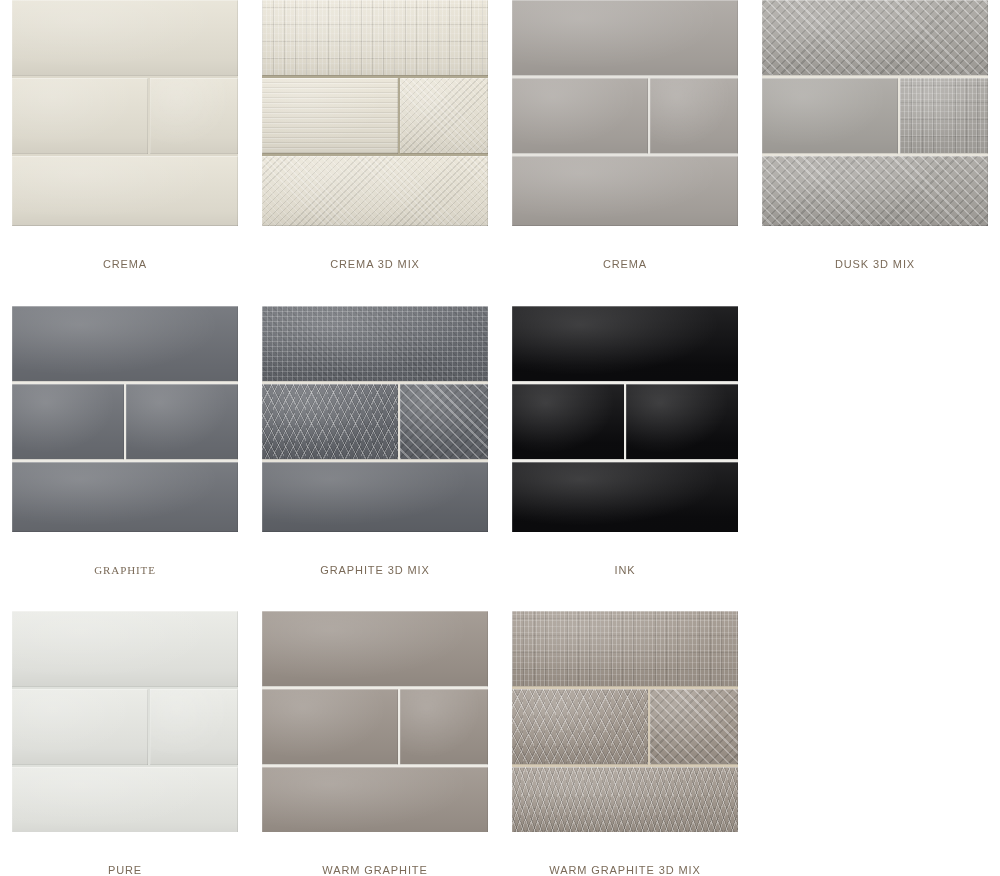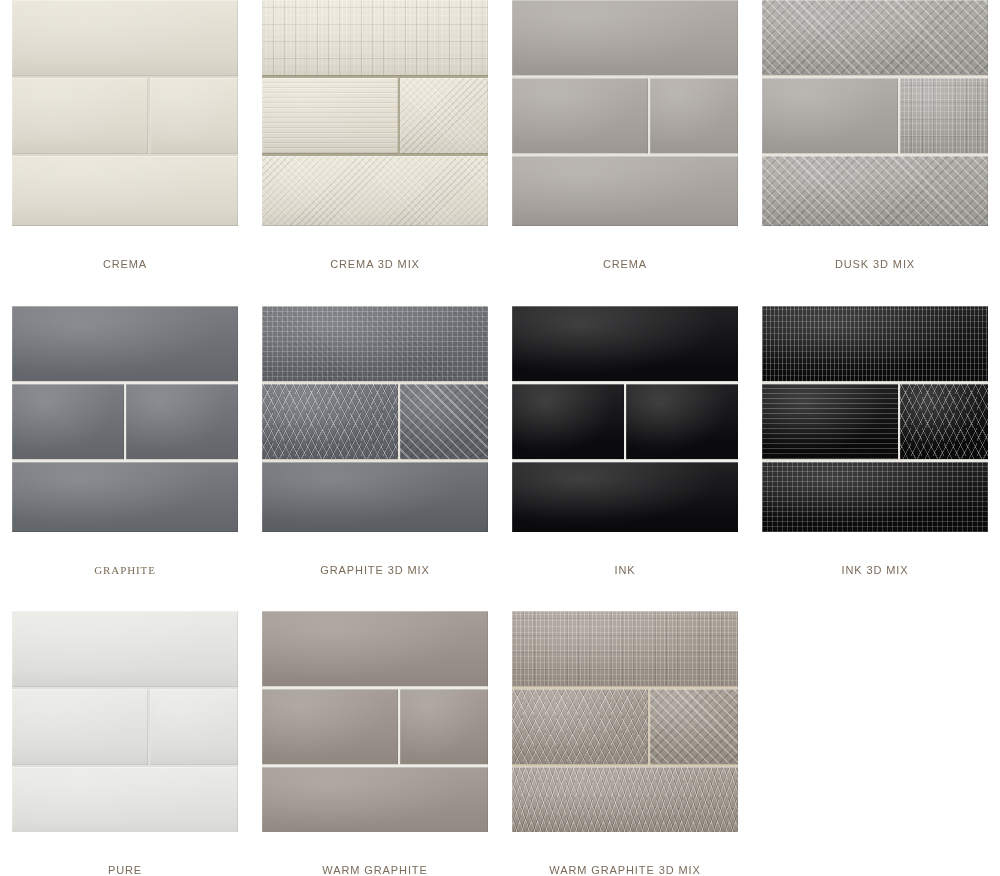--- a/index.html
+++ b/index.html
@@ -376,49 +376,20 @@
         <div class="panel-row r-bot">
             <div class="tile full" style="background: rgb(12, 12, 14);">
               <div class="tex flat"></div>
               <div class="bevel"></div>
             </div>
           </div>
       </div>
       <div class="caption" style="color: rgb(122, 106, 88);">INK</div>
     </div>
 
-    <div class="swatch">
-      <div class="panel" style="background: rgb(233, 231, 224);">
-        <div class="panel-row r-top">
-            <div class="tile full" style="background: rgb(11, 11, 12);">
-              <div class="tex linen"></div>
-              <div class="bevel"></div>
-            </div>
-          </div>
-        <div class="grout-h g1" style="background: rgb(233, 231, 224);"></div>
-        <div class="panel-row r-mid">
-            <div class="tile w60" style="background: rgb(11, 11, 12);">
-              <div class="tex grid"></div>
-              <div class="bevel"></div>
-            </div>
-            <div class="tile w39" style="background: rgb(11, 11, 12);">
-              <div class="tex chevron"></div>
-              <div class="bevel"></div>
-            </div>
-          </div>
-        <div class="grout-h g2" style="background: rgb(233, 231, 224);"></div>
-        <div class="panel-row r-bot">
-            <div class="tile full" style="background: rgb(11, 11, 12);">
-              <div class="tex dots"></div>
-              <div class="bevel"></div>
-            </div>
-          </div>
-      </div>
-      <div class="caption" style="color: rgb(122, 106, 88);">INK 3D MIX</div>
-    </div>
   </div>
 
   <div class="swatch-row row-3">
 
     <div class="swatch">
       <div class="panel" style="background: rgb(223, 225, 220);">
         <div class="panel-row r-top">
             <div class="tile full" style="background: rgb(233, 234, 229);">
               <div class="tex flat"></div>
               <div class="bevel"></div>

